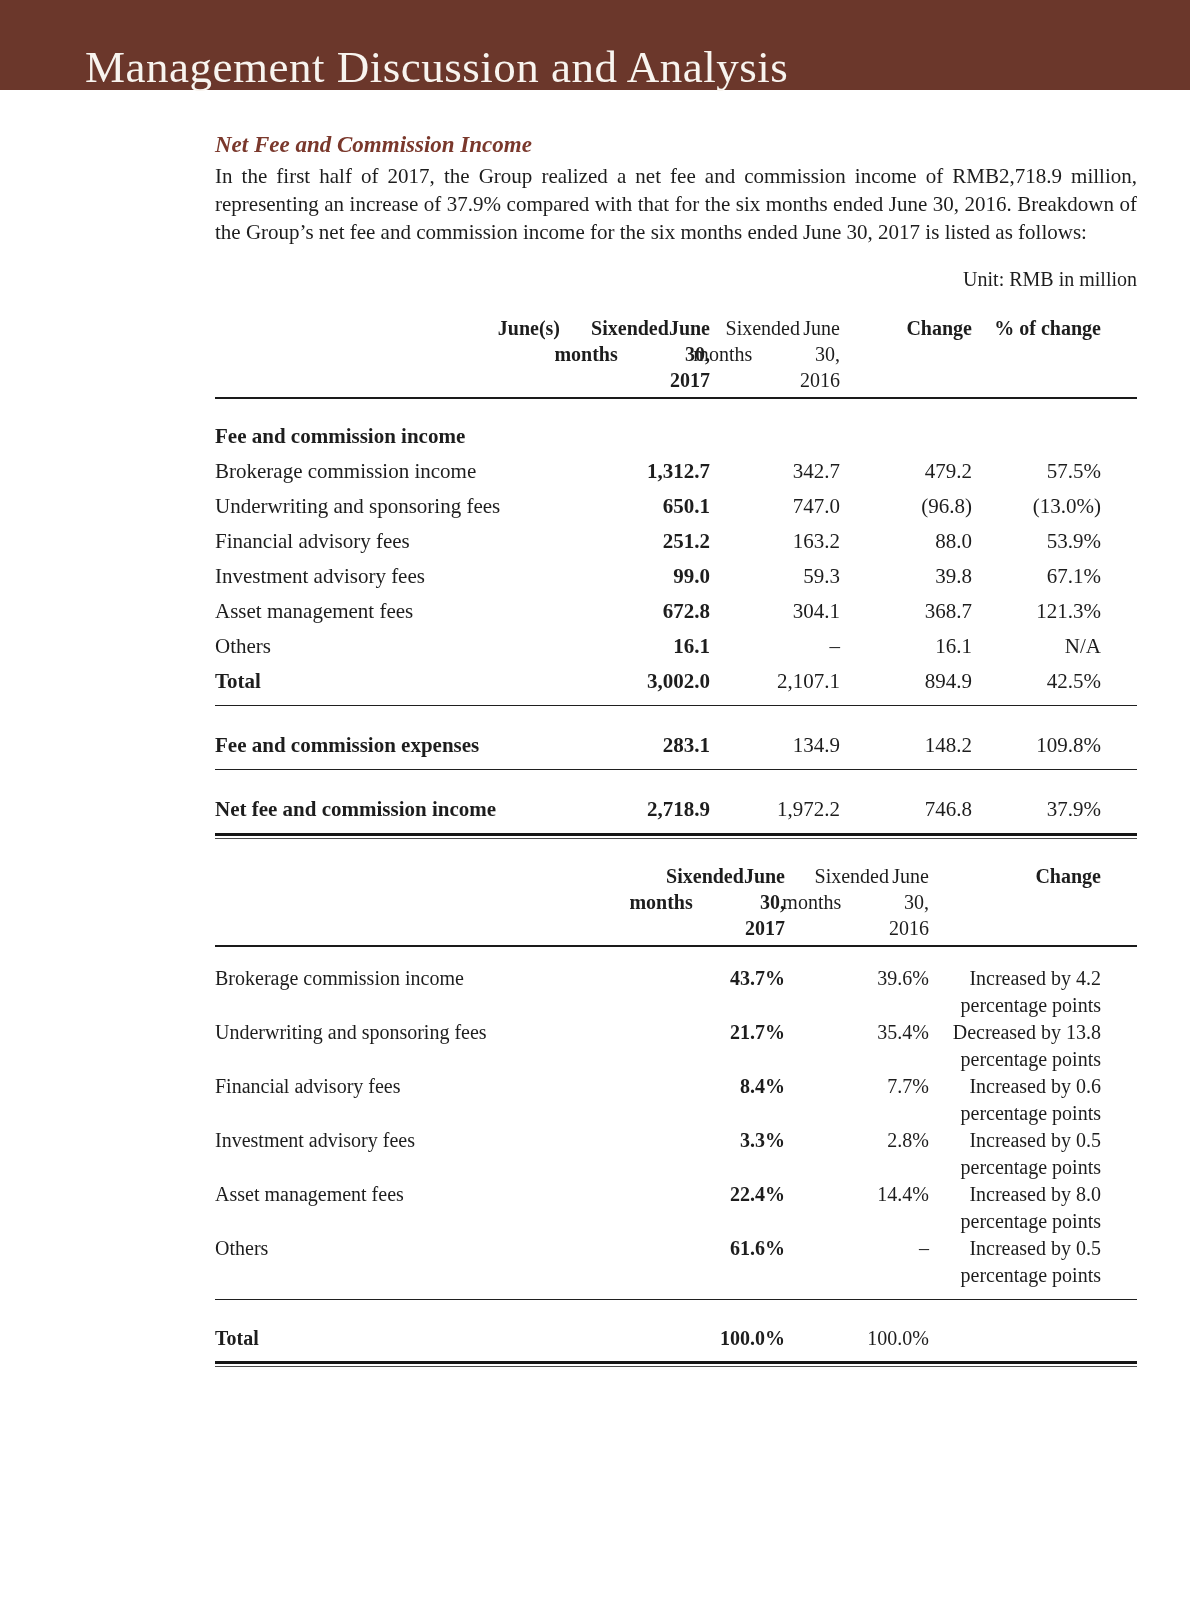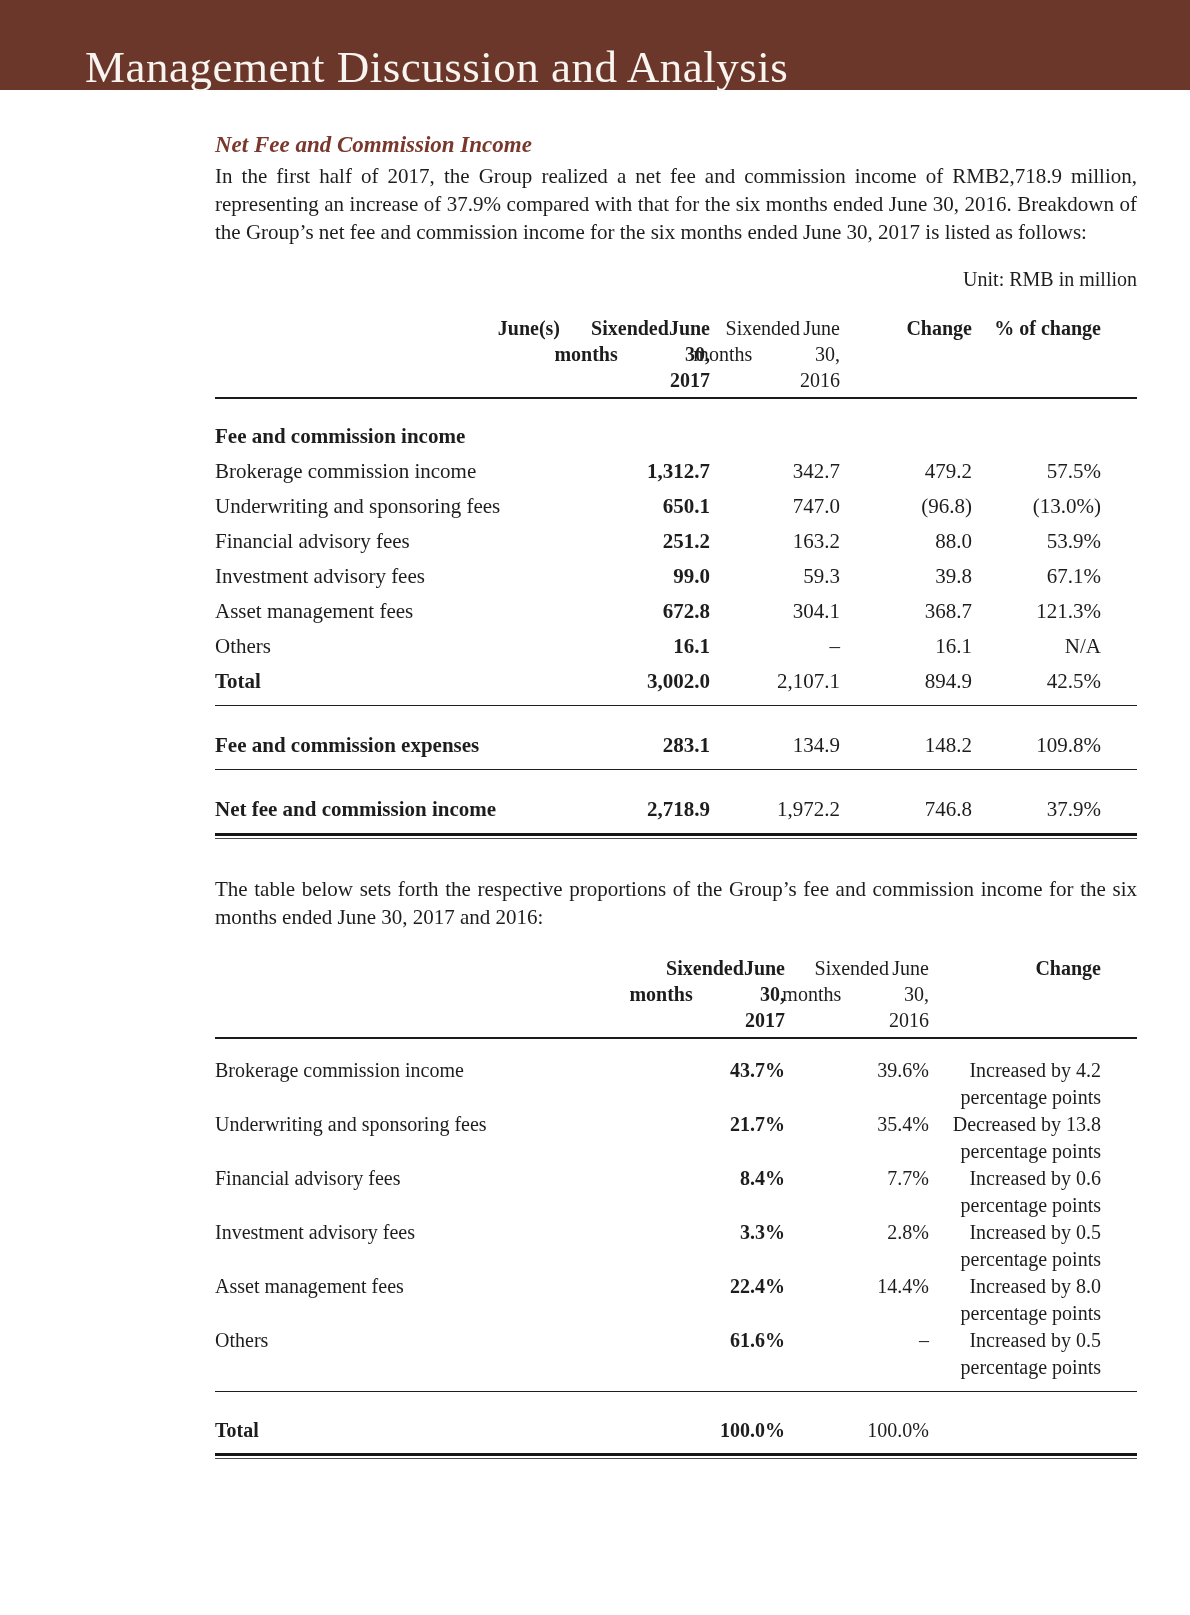--- a/index.html
+++ b/index.html
@@ -210,21 +210,20 @@
           <div class="cell b">Net fee and commission income</div>
           <div class="cell num b">2,718.9</div>
           <div class="cell num">1,972.2</div>
           <div class="cell num">746.8</div>
           <div class="cell num">37.9%</div>
         </div>
         <div class="double-rule"></div>
       </div>
     </div>
 
-    <p class="body-par par2">The table below sets forth the respective proportions of the Group’s fee and commission income for the six months ended June 30, 2017 and 2016:</p>
 
     <div class="thead grid2">
       <div class="cell"></div>
       <div class="cell num b">
         <div>Six months</div>
         <div>ended</div>
         <div>June 30, 2017</div>
       </div>
       <div class="cell num">
         <div>Six months</div>

